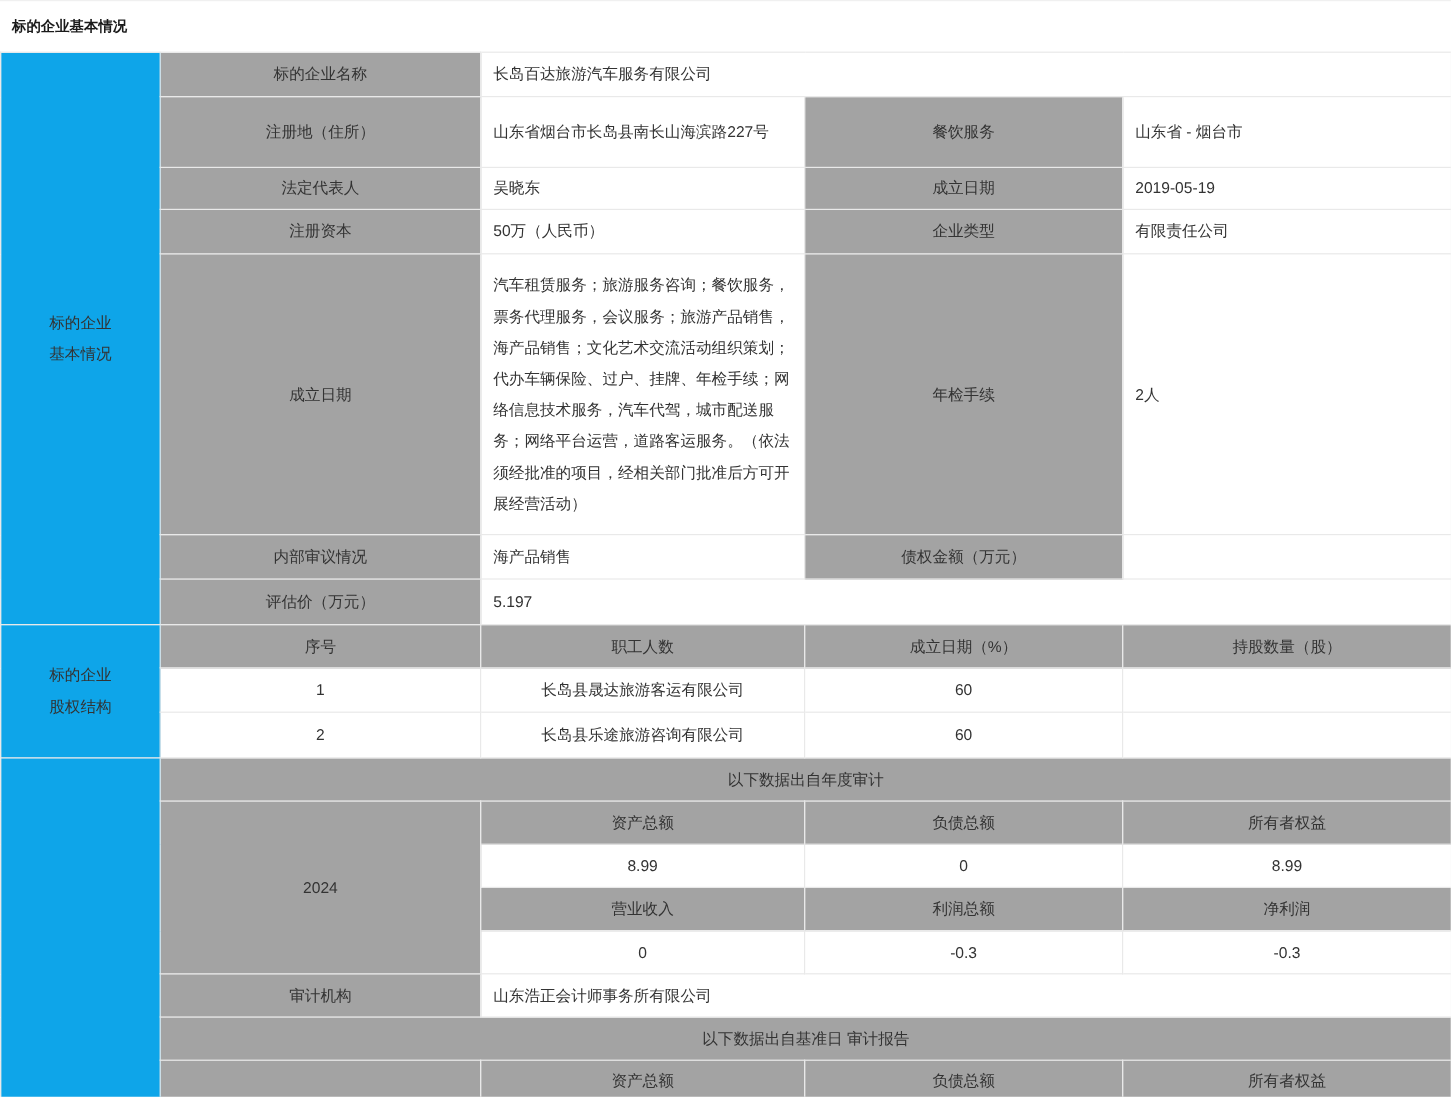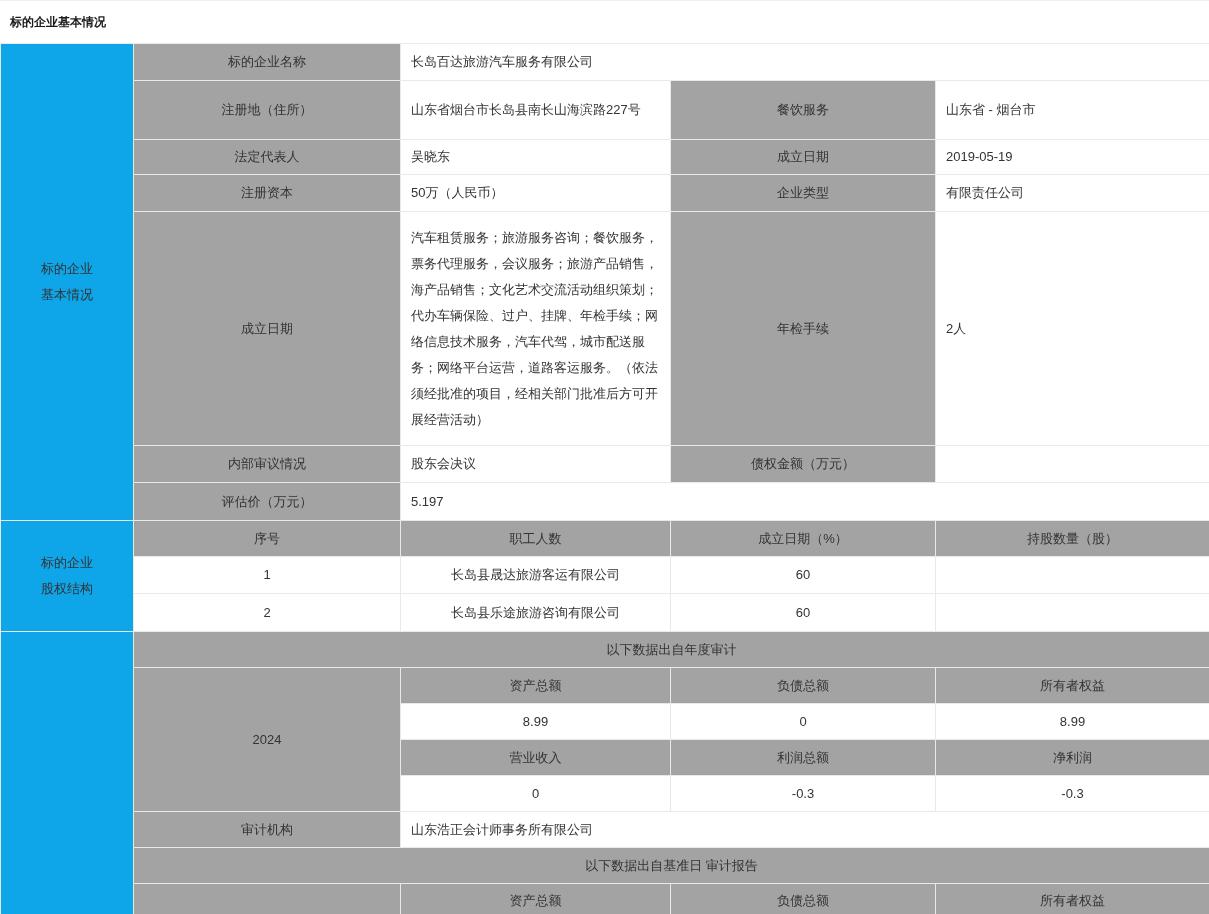--- a/index.html
+++ b/index.html
@@ -86,21 +86,21 @@
     <td class="left">有限责任公司</td>
   </tr>
   <tr class="h234">
     <td class="gray center">成立日期</td>
     <td class="left">汽车租赁服务；旅游服务咨询；餐饮服务，票务代理服务，会议服务；旅游产品销售，海产品销售；文化艺术交流活动组织策划；代办车辆保险、过户、挂牌、年检手续；网络信息技术服务，汽车代驾，城市配送服务；网络平台运营，道路客运服务。（依法须经批准的项目，经相关部门批准后方可开展经营活动）</td>
     <td class="gray center">年检手续</td>
     <td class="left">2人</td>
   </tr>
   <tr class="h37">
     <td class="gray center">内部审议情况</td>
-    <td class="left">股东会决议</td>
+    <td class="left">海产品销售</td>
     <td class="gray center">债权金额（万元）</td>
     <td class="left"></td>
   </tr>
   <tr class="h38">
     <td class="gray center">评估价（万元）</td>
     <td class="left" colspan="3">5.197</td>
   </tr>
 
   <tr class="h36">
     <td class="group-cell" rowspan="3">

